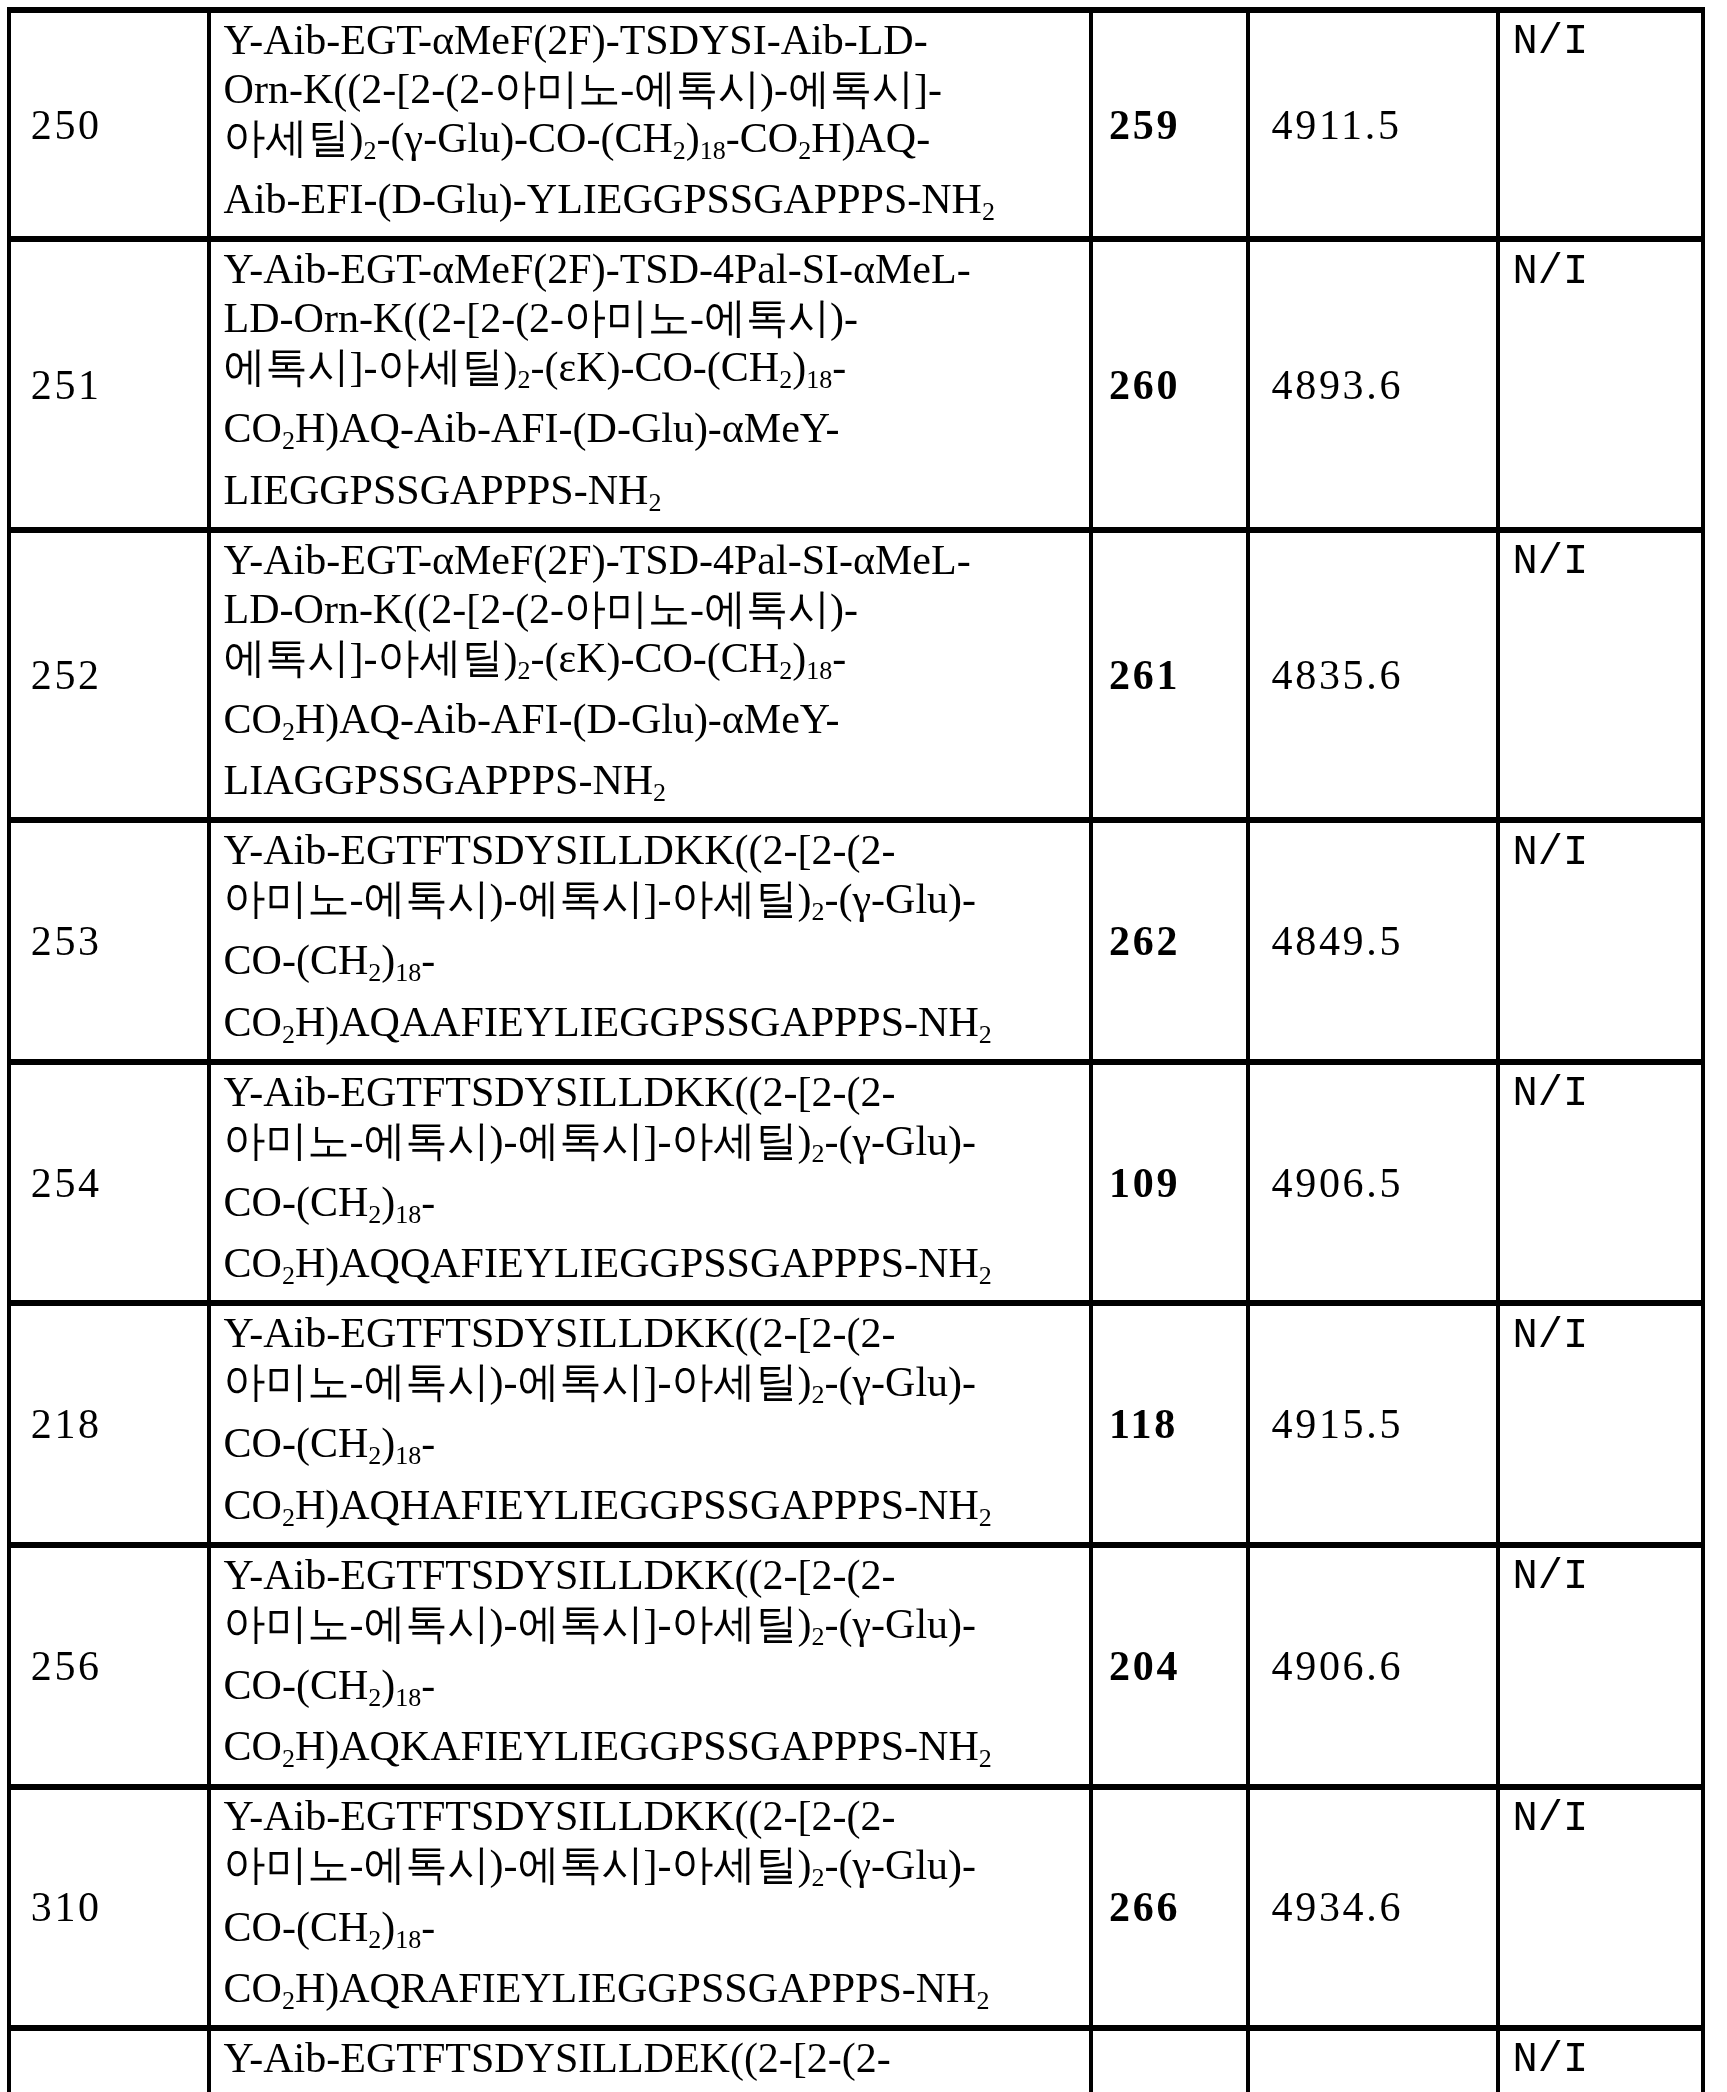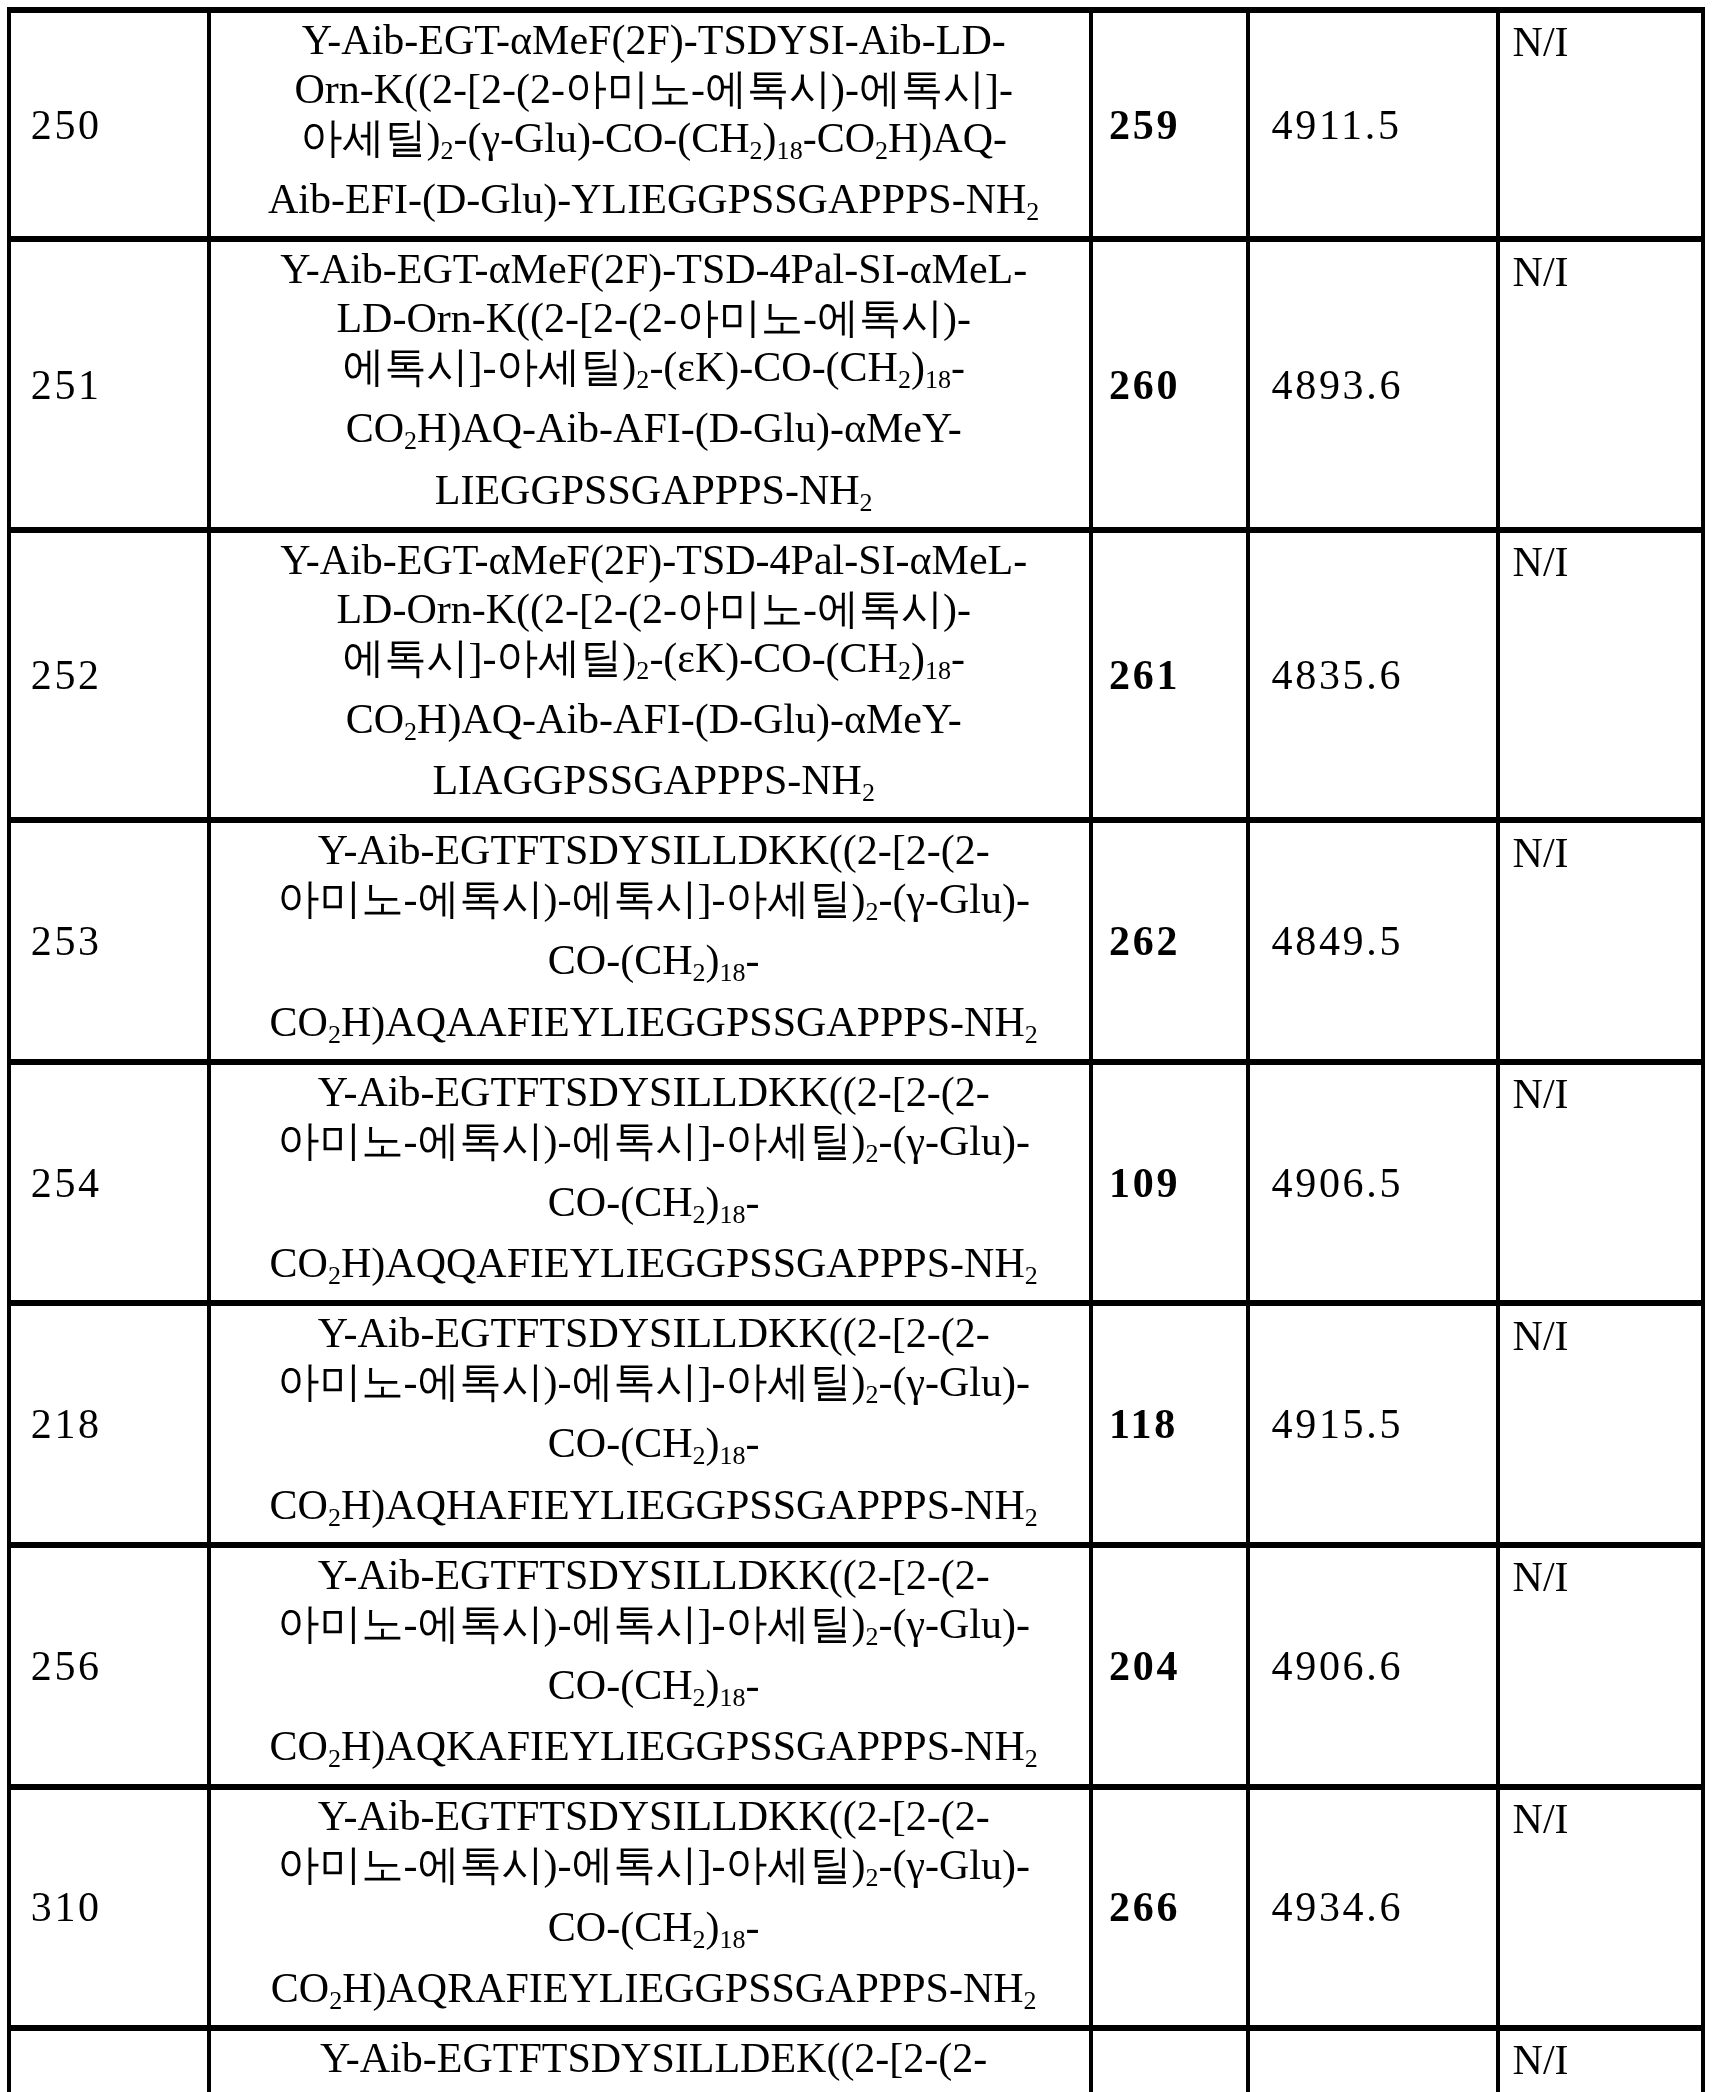--- a/index.html
+++ b/index.html
@@ -31,40 +31,40 @@
     padding-left: 19.6px;
     letter-spacing: 2.7px;
   }
   td.seq {
     vertical-align: top;
     padding: 2.7px 5.3px 0 12.5px;
   }
   .seq-line {
     line-height: 49px;
     white-space: nowrap;
-    text-align: center;
   }
   .sb {
     font-size: 0.62em;
     vertical-align: -0.28em;
   }
   td.sid {
     vertical-align: middle;
     padding-left: 16px;
     letter-spacing: 2.7px;
     font-weight: bold;
   }
   td.mass {
     vertical-align: middle;
     padding-left: 21.4px;
     letter-spacing: 2.7px;
   }
   td.ni {
     vertical-align: top;
     padding: 5.3px 0 0 12.5px;
+    font-family: Liberation Mono, monospace;
   }
 </style>
 </head>
 <body>
 
 <div class="page">
   <table class="peptide-table">
     <colgroup>
       <col style="width:200px">
       <col style="width:882px">

